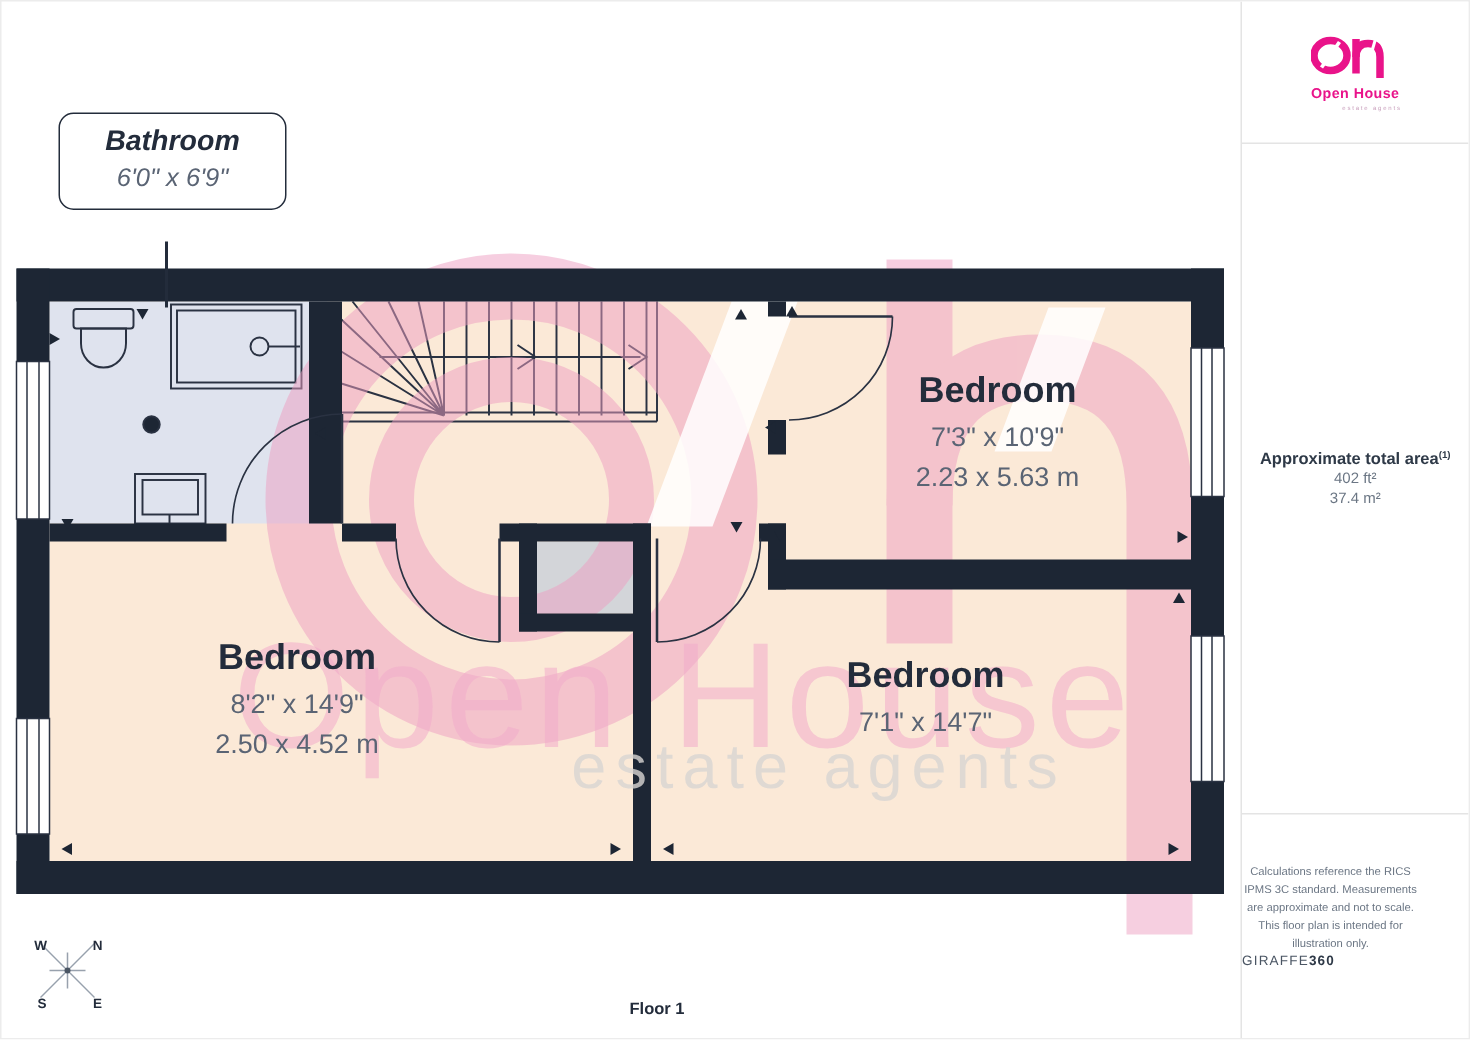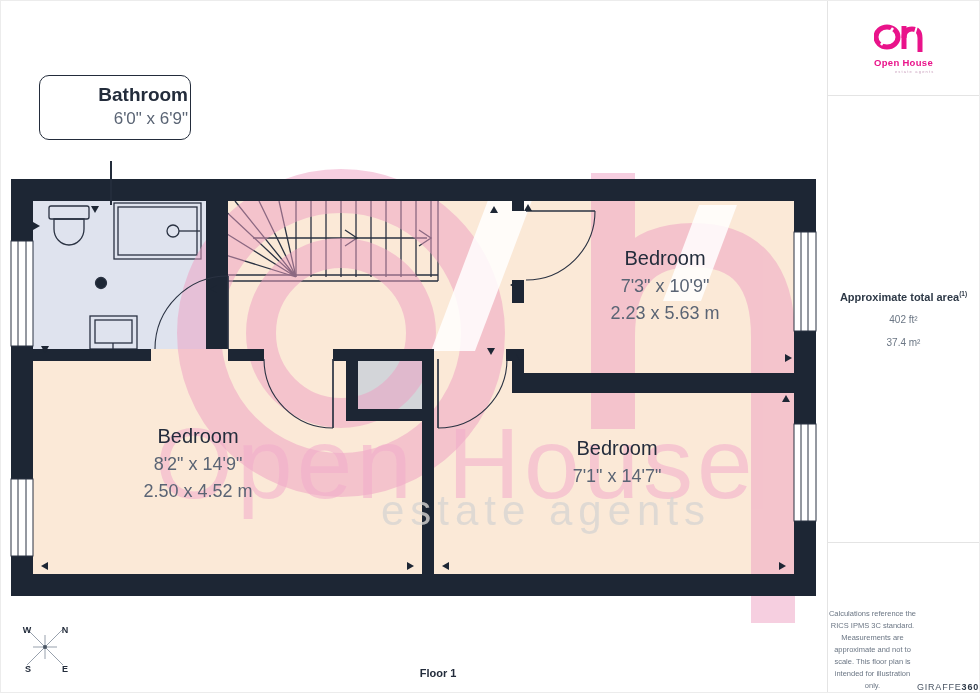--- a/index.html
+++ b/index.html
@@ -19,28 +19,28 @@
   .wln{stroke:var(--line);stroke-width:1px;}
   .tri{fill:var(--wall);}
   .wm-ring{stroke:var(--wm-pink);fill:none;}
   .wht{fill:#fff;opacity:.85;}
   .wm-text{fill:var(--wm-text);opacity:.55;font-weight:400;letter-spacing:4px;}
   .wm-tag{fill:var(--wm-gray);opacity:.8;letter-spacing:6px;}
   .dot{fill:var(--wall);}
 
   .callout{position:absolute;left:38px;top:74px;width:146px;z-index:6;
            background:#fff;border:1.5px solid var(--label);border-radius:10px;
-           text-align:right;padding:8px 2px 9px;}
+           text-align:center;padding:8px 2px 9px;font-style:italic;}
   .callout .nm{font-size:19px;font-weight:700;color:var(--label);margin-bottom:2px;}
   .callout .dm{font-size:17px;color:var(--dim);line-height:1.3;}
   .leader{position:absolute;left:109px;top:160px;width:2px;height:44px;
           background:var(--label);z-index:5;}
 
   .room-label{position:absolute;transform:translateX(-50%);text-align:center;z-index:5;}
-  .room-label .nm{font-size:20px;font-weight:400;color:var(--label);margin-bottom:3px;}
+  .room-label .nm{font-size:24px;font-weight:700;color:var(--label);margin-bottom:3px;}
   .room-label .dm{font-size:18px;color:var(--dim);line-height:1.5;}
   .rl-1{left:664px;top:246px;}
   .rl-2{left:197px;top:424px;}
   .rl-3{left:616px;top:436px;}
 
   .floor-label{position:absolute;left:415px;top:666px;transform:translateX(-50%);
                font-size:11px;font-weight:700;color:var(--label);z-index:5;padding-left:44px;}
   .compass{position:absolute;left:10px;top:614px;z-index:5;}
   .compass text{font-size:9px;font-weight:700;fill:var(--label);}
   .compass line{stroke:#98a1ad;stroke-width:1px;}
@@ -51,29 +51,29 @@
   .sb-logo{height:94px;border-bottom:1px solid var(--border);display:flex;
            flex-direction:column;align-items:center;justify-content:center;}
   .sb-logo .brand{font-size:9.5px;font-weight:700;color:var(--brand-pink);
                   letter-spacing:.3px;margin-top:1px;}
   .sb-logo .tag{font-size:4px;color:#c9a0bd;letter-spacing:1.2px;width:62px;
                 text-align:right;margin-top:1px;}
   .sb-area{height:446px;display:flex;flex-direction:column;align-items:center;
            justify-content:center;text-align:center;}
   .sb-area .ttl{font-size:11px;font-weight:700;color:#2e3947;}
   .sb-area .ttl sup{font-size:6.5px;}
-  .sb-area .val{font-size:10px;color:var(--muted);margin-top:12px;}
+  .sb-area .val{font-size:10px;color:var(--muted);margin-top:2px;}
   .sb-foot{height:37px;border-top:1px solid var(--border);display:flex;
            align-items:center;justify-content:center;}
   .sb-foot .fn{font-size:7.5px;color:var(--muted);text-align:center;}
   .sb-disc{flex:1;border-top:1px solid var(--border);display:flex;
-           align-items:flex-end;padding-top:20px;}
+           flex-direction:column;align-items:flex-start;padding-top:32px;}
   .sb-disc .dc{font-size:7.5px;color:var(--muted);width:118px;text-align:center;
                line-height:1.6;}
-  .sb-disc .gen{margin-top:12px;font-size:9px;letter-spacing:.8px;color:#4a5563;}
+  .sb-disc .gen{font-size:9px;letter-spacing:.8px;color:#4a5563;}
   .sb-disc .gen b{color:#2e3947;}
 </style>
 </head>
 <body>
 
 <div class="page">
 
   <svg class="plan-svg" width="827" height="693" viewBox="0 0 827 693">
 
     <g>

